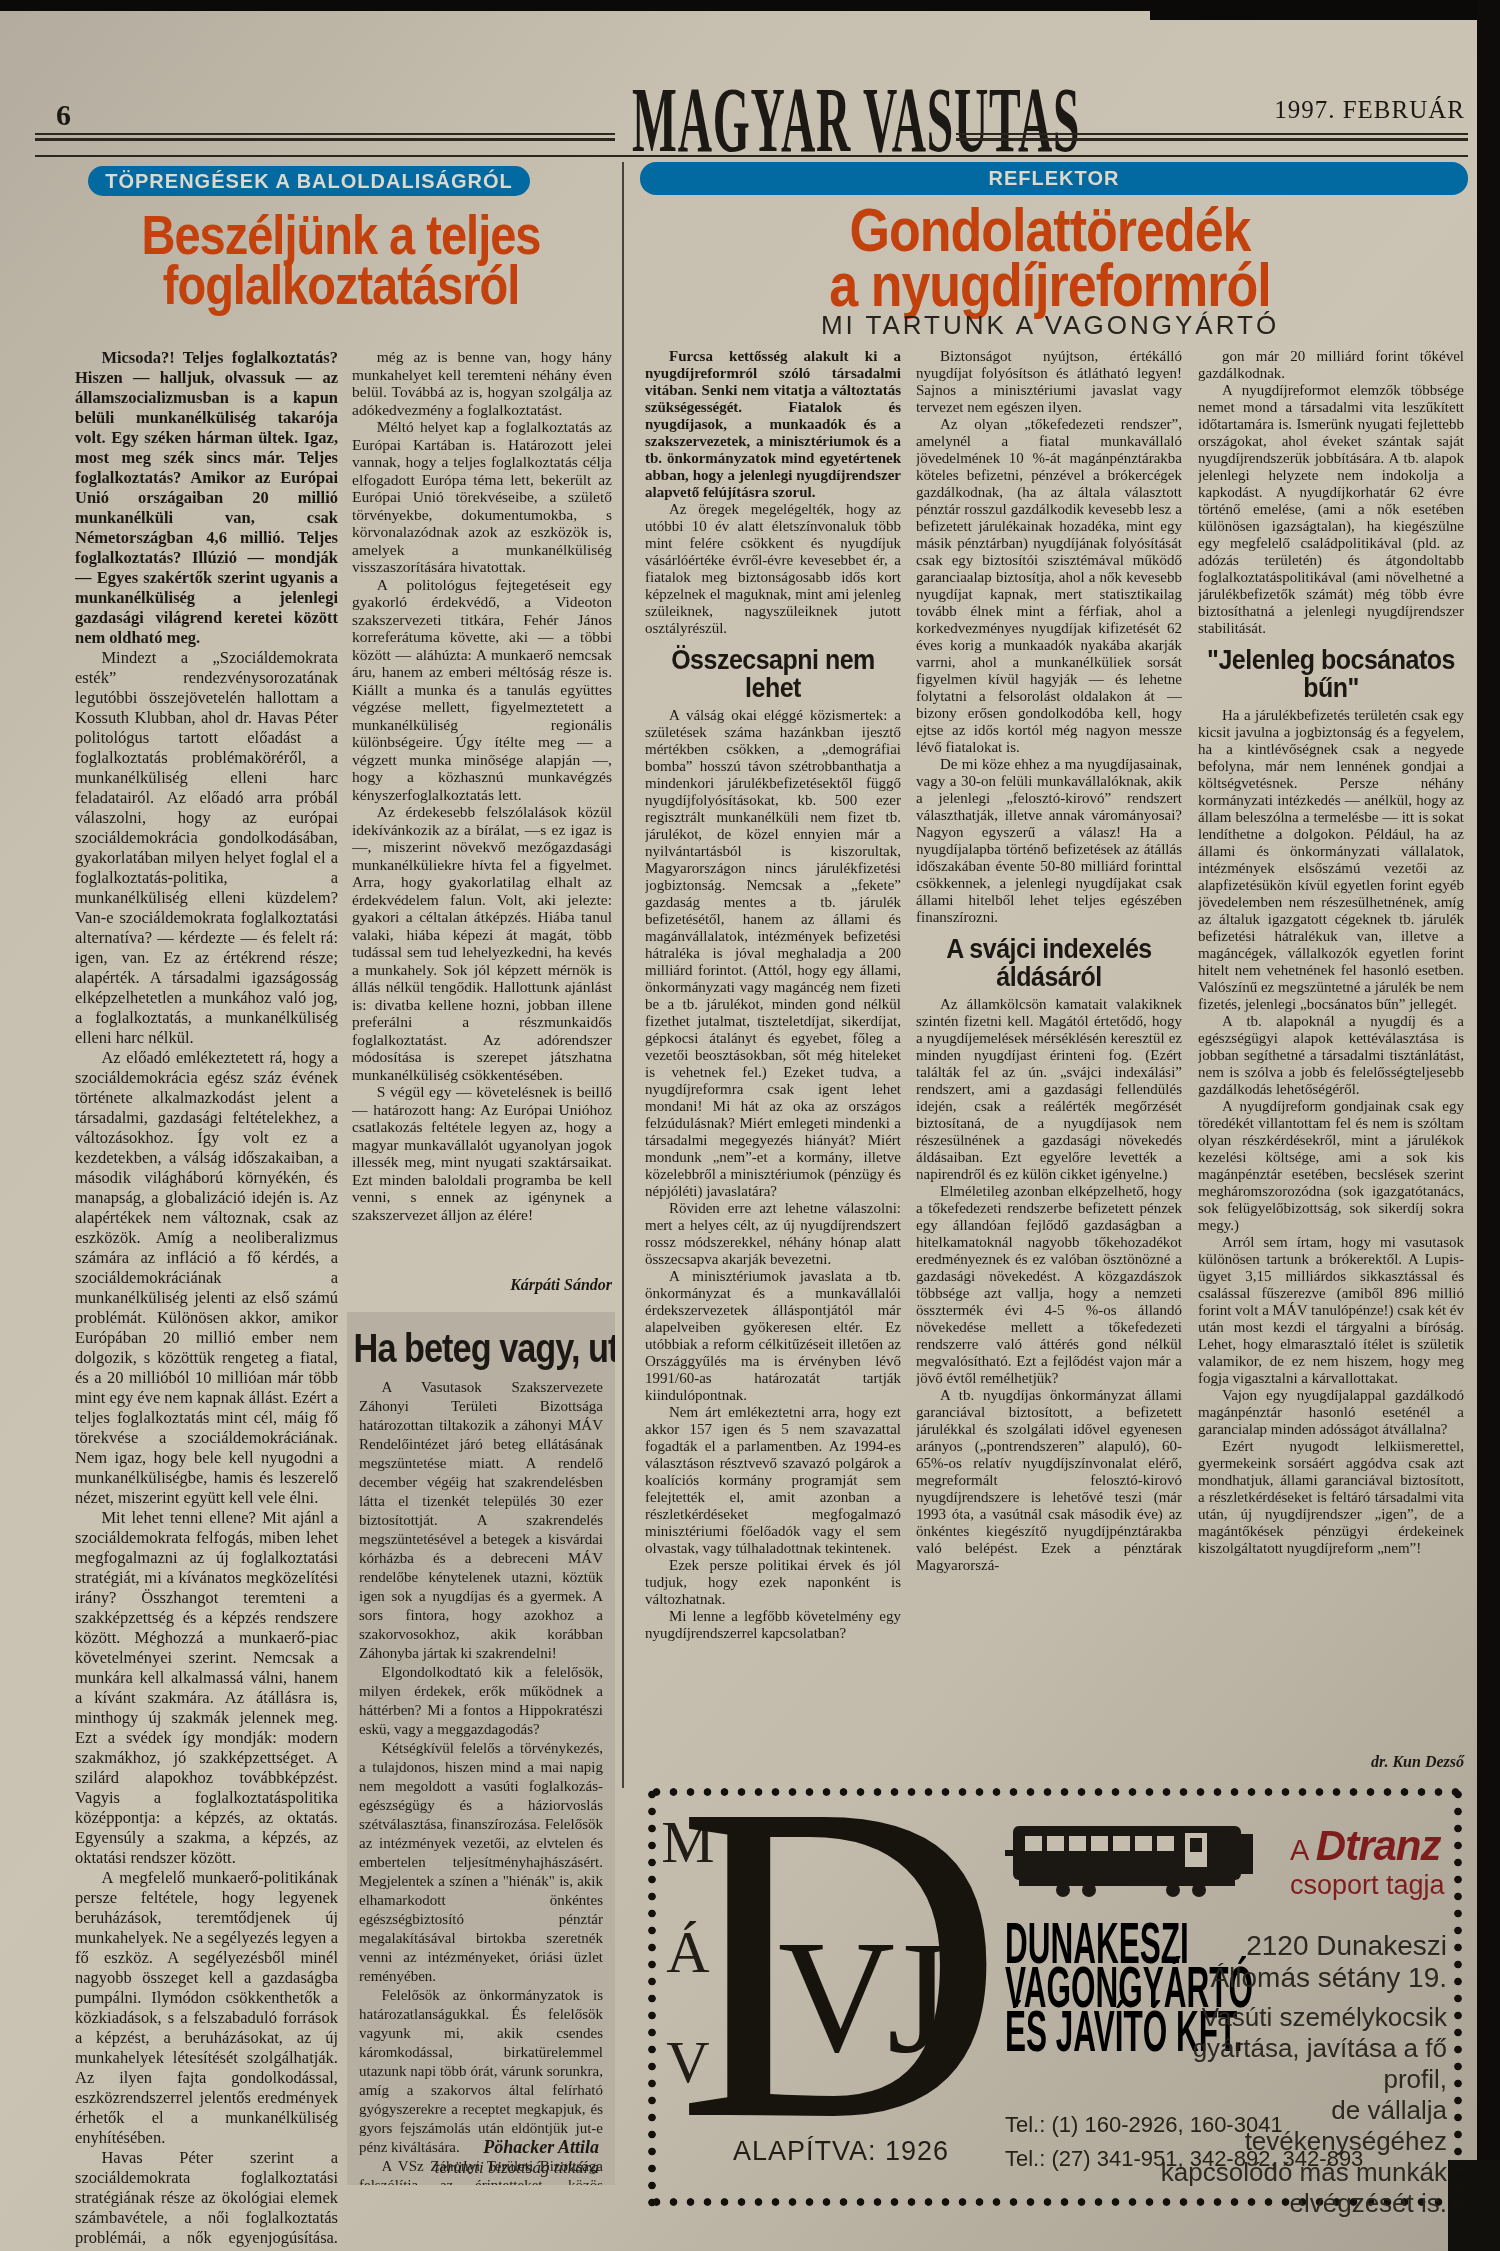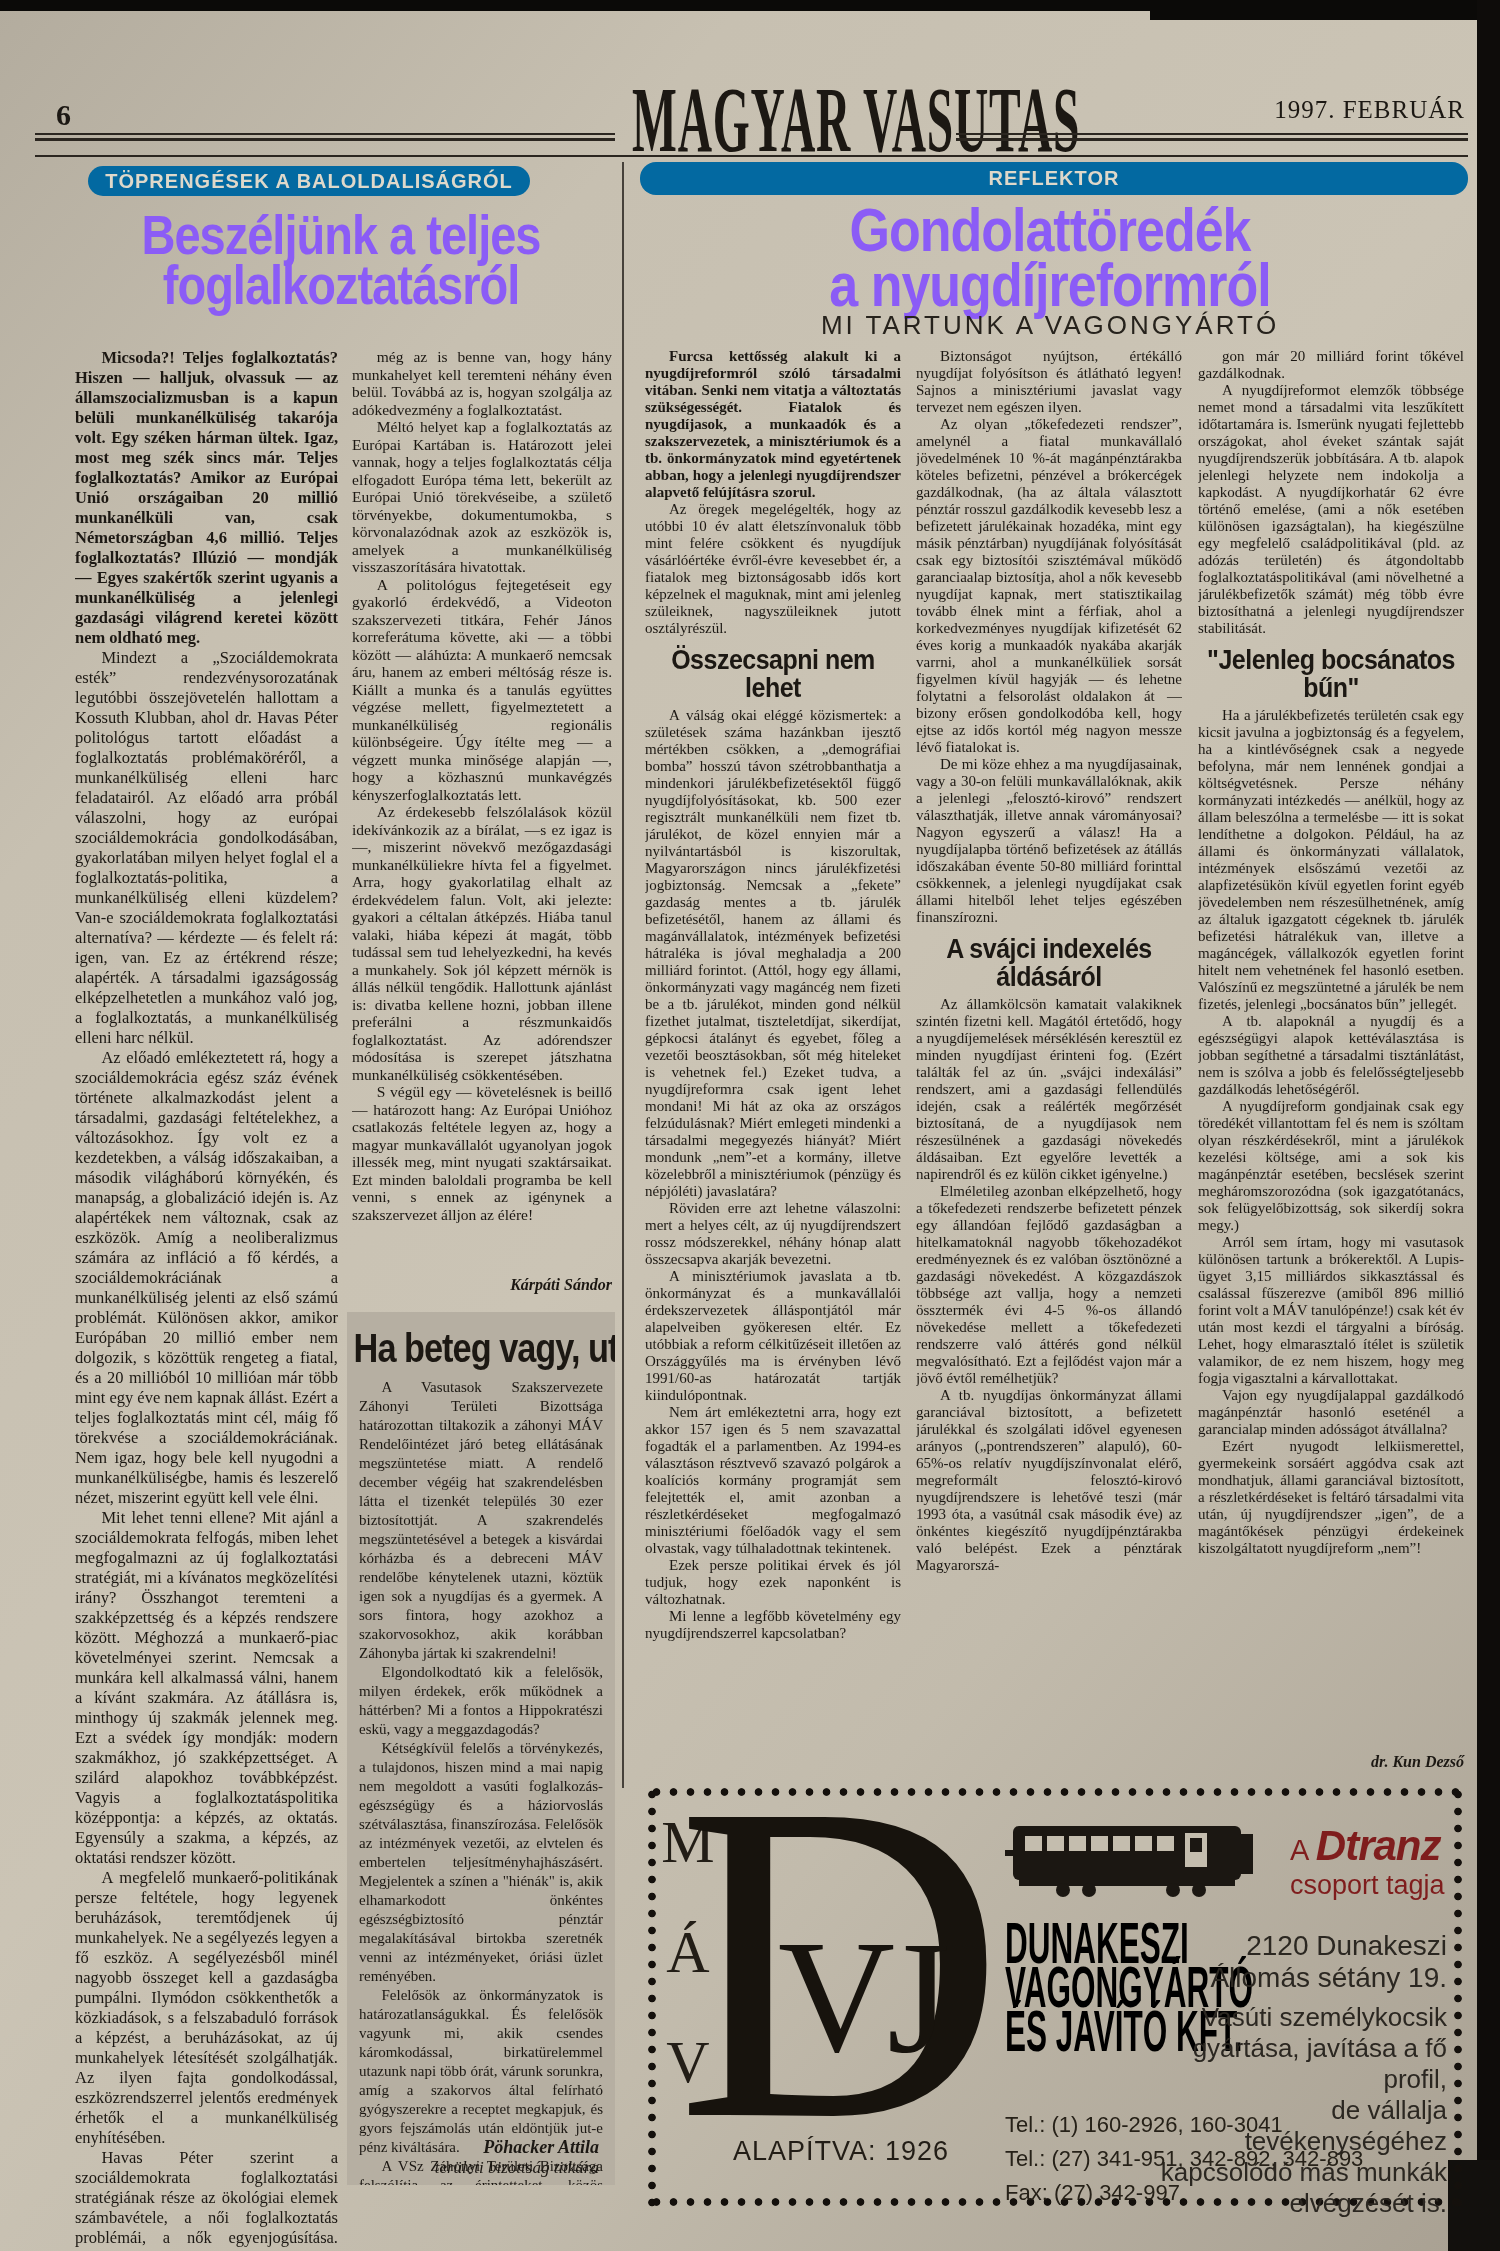--- a/index.html
+++ b/index.html
@@ -24,21 +24,21 @@
   .hdr-rule-r1{left:956px;top:133px;width:512px;height:2px;}
   .hdr-rule-r2{left:956px;top:138px;width:512px;height:3px;}
   .hdr-rule-full{left:35px;top:155px;width:1433px;height:2px;}
   .v-sep{left:622px;top:162px;width:2px;height:1626px;background:#46413a;}
   
   .pill{background:#0369a1;color:#ded8ca;text-align:center;font-family:"Liberation Sans",sans-serif;
         font-weight:bold;border-radius:16px;letter-spacing:1px;}
   .pill-left{left:88px;top:166px;width:442px;height:30px;font-size:20px;line-height:30px;}
   .pill-right{left:640px;top:162px;width:828px;height:33px;font-size:20px;line-height:33px;}
   
-  .headline{font-family:"Liberation Sans",sans-serif;font-weight:bold;text-align:center;color:#8b5cf6;}
+  .headline{font-family:"Liberation Sans",sans-serif;font-weight:bold;text-align:center;color:#c2410c;}
   .headline .hl{display:block;transform:scaleY(1.18);transform-origin:center top;letter-spacing:-1px;}
   .hl-left{left:66px;top:206px;width:550px;font-size:47px;line-height:50px;}
   .hl-right{left:632px;top:198px;width:836px;font-size:52px;line-height:55px;}
   .subtitle{left:632px;top:310px;width:836px;text-align:center;font-family:"Liberation Sans",sans-serif;
         font-size:26px;letter-spacing:3px;color:#26221c;}
   
   .col{overflow:hidden;text-align:justify;}
   .col p{margin:0;text-indent:1.6em;}
   .lead{font-weight:bold;}
   .colL1{left:75px;top:348px;width:263px;height:1900px;font-size:16.5px;line-height:20px;}
@@ -211,14 +211,14 @@
 <div class="abs addr">
   <div>2120 Dunakeszi</div>
   <div>Állomás sétány 19.</div>
 </div>
 
 <div class="abs desc">
   <div>Vasúti személykocsik</div><div>gyártása, javítása a fő profil,</div><div>de vállalja tevékenységéhez</div><div>kapcsolódó más munkák</div><div>elvégzését is.</div><span></span>
 </div>
 
 <div class="abs phones">
-  <div>Tel.: (1) 160-2926, 160-3041</div><div>Tel.: (27) 341-951, 342-892, 342-893</div><div>Fax: (27) 342-997</div><span></span>
+  <div>Tel.: (1) 160-2926, 160-3041</div><div>Tel.: (27) 341-951, 342-892, 342-893</div><span></span>
 </div>
 
 </body></html>

